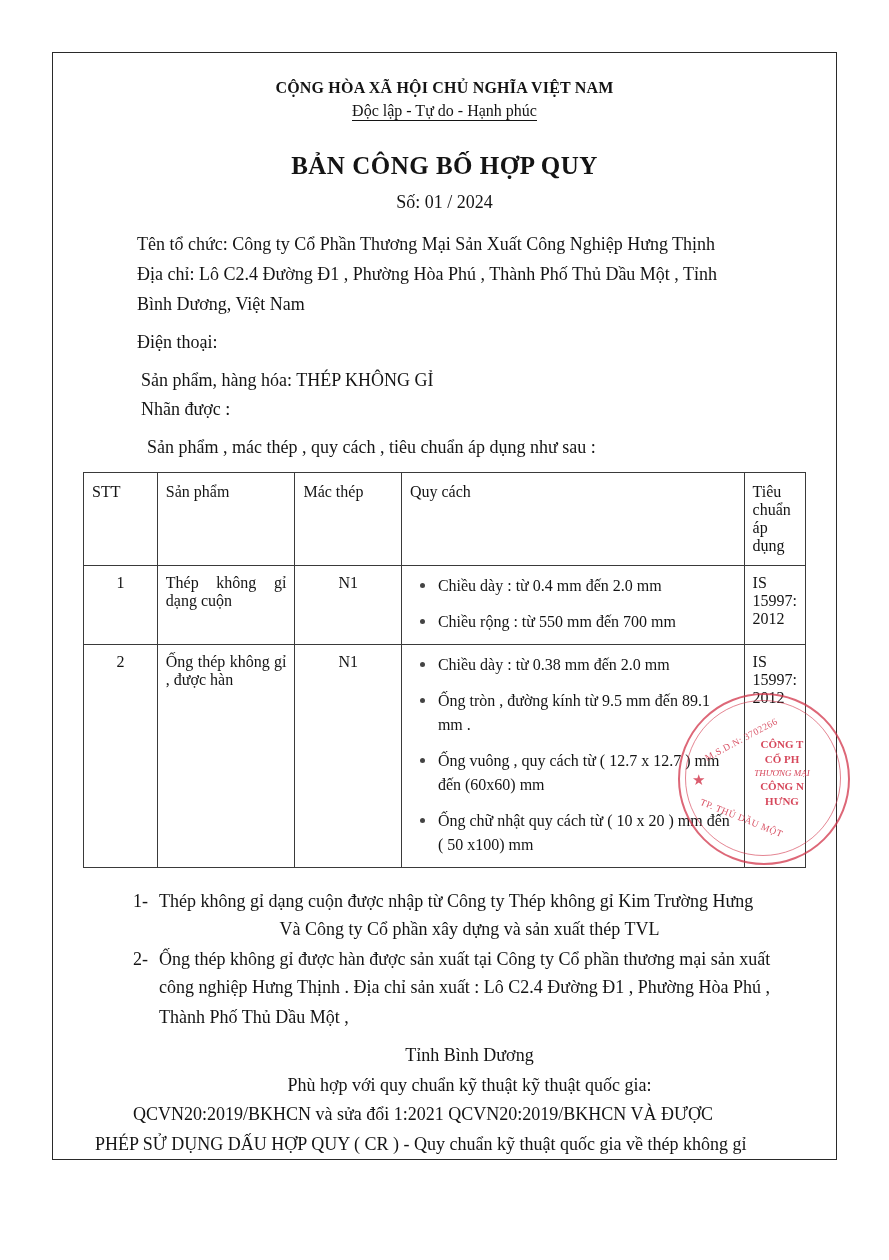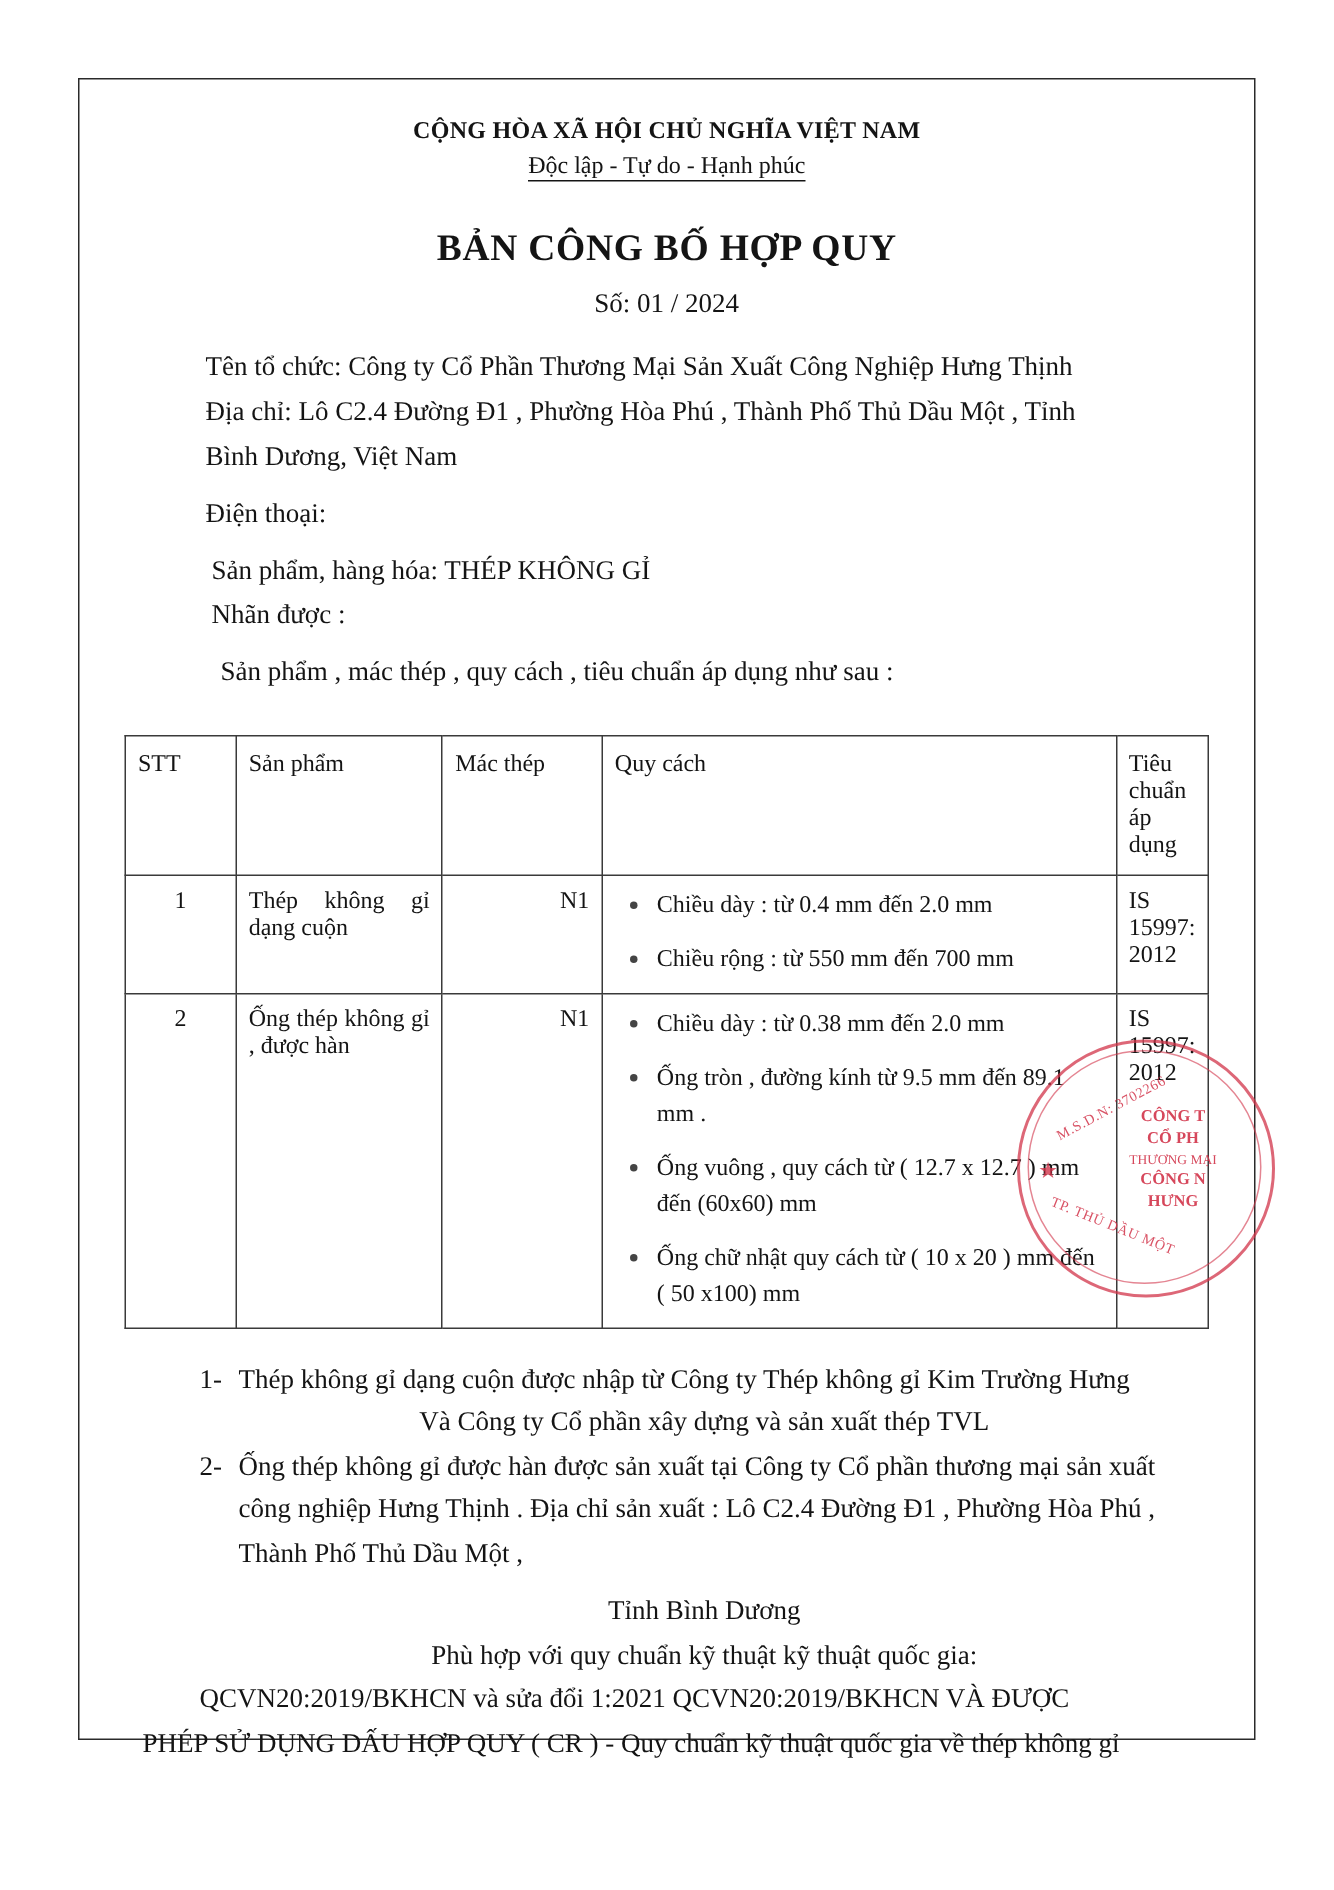--- a/index.html
+++ b/index.html
@@ -65,41 +65,41 @@
   .ln { margin: 0 0 2px 0; }
   .ind-1 { padding-left: 54px; text-indent: 0; }
   .ind-2 { padding-left: 58px; }
   .ind-3 { padding-left: 64px; }
   .bold { font-weight: normal; }
   .gap-sm { margin-top: 10px; }
 
   table.spec {
     width: 100%;
     border-collapse: collapse;
-    margin-top: 28px;
+    margin-top: 10px;
     font-size: 16px;
   }
   table.spec th, table.spec td {
     border: 1px solid #3a3a3a;
     vertical-align: top;
     padding: 8px 8px;
   }
   table.spec th {
     font-weight: normal;
     text-align: left;
     padding-top: 10px;
     padding-bottom: 10px;
   }
   .c-stt { width: 58px; text-align: center; }
   .c-sp  { width: 124px; }
   .c-mac { width: 92px; text-align: center; }
   .c-qc  { width: 336px; }
   .c-tc  { width: auto; }
   td.c-stt { text-align: center; }
-  td.c-mac { text-align: right; }
+  td.c-mac { text-align: center; }
   .just { text-align: justify; }
   .cellpad { padding-top: 12px; padding-bottom: 12px; }
   ul.qc {
     margin: 0;
     padding-left: 24px;
     list-style: none;
   }
   ul.qc li {
     position: relative;
     margin-bottom: 12px;
@@ -197,21 +197,21 @@
     position: absolute;
     left: 42px; top: 44px;
     width: 124px;
     color: #d2344a;
     font-size: 11px;
     line-height: 1.35;
     font-weight: bold;
     text-align: center;
     opacity: .9;
   }
-  .stamp .mid .small { font-size: 9px; font-weight: normal; }
+  .stamp .mid .small { font-size: 9px; font-weight: normal; font-style: italic; }
 </style>
 </head>
 <body>
 
 <div class="page">
   <div class="inner">
 
     <div class="center nation">CỘNG HÒA XÃ HỘI CHỦ NGHĨA VIỆT NAM</div>
     <div class="center motto"><span>Độc lập - Tự do - Hạnh phúc</span></div>
 

